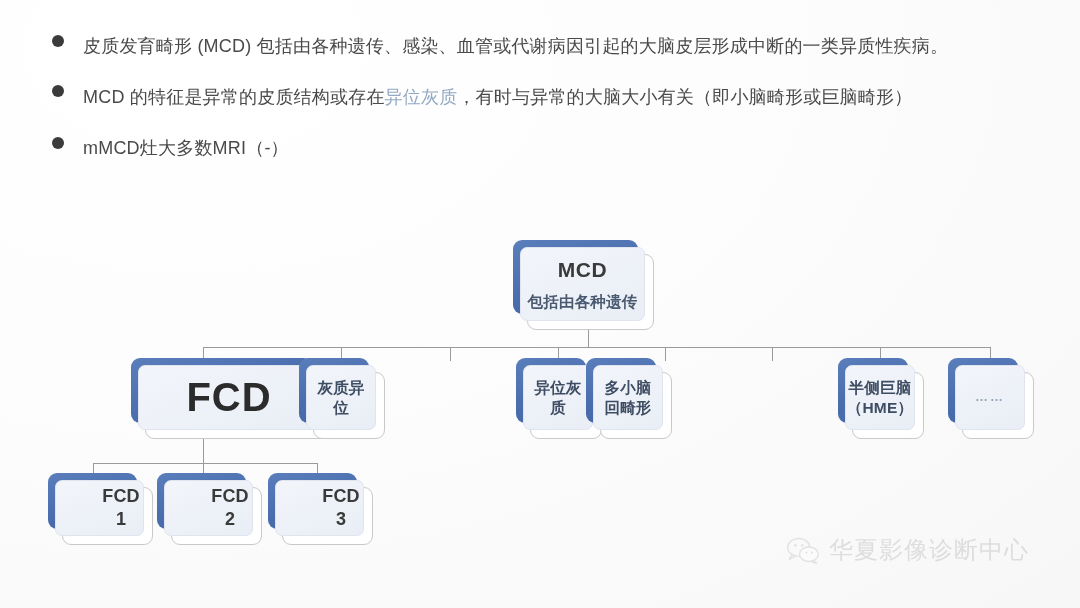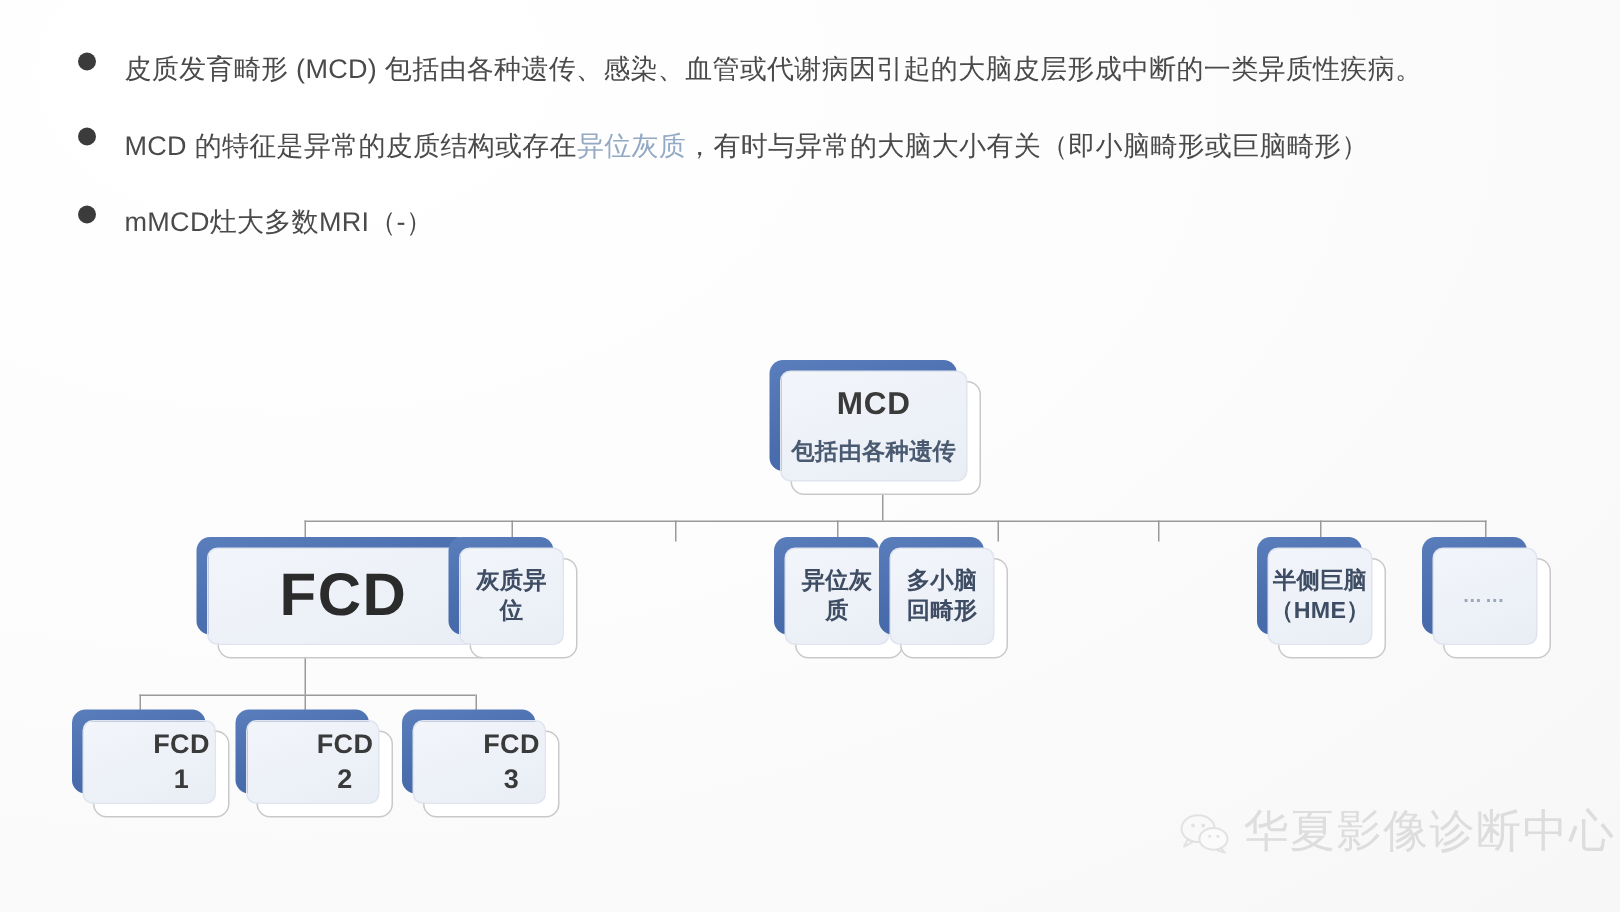--- a/index.html
+++ b/index.html
@@ -140,21 +140,21 @@
     position: absolute;
     left: 786px;
     top: 534px;
     display: flex;
     align-items: center;
     gap: 9px;
     opacity: 0.42;
     pointer-events: auto;
   }
   #watermark .wmtext {
-    font-size: 30px;
+    font-size: 24px;
     color: #b9b9b9;
     letter-spacing: 1px;
     font-weight: 500;
   }
   .wechat-icon { width: 34px; height: 28px; display:block; }
 </style>
 </head>
 <body>
 
 <div id="slide">

